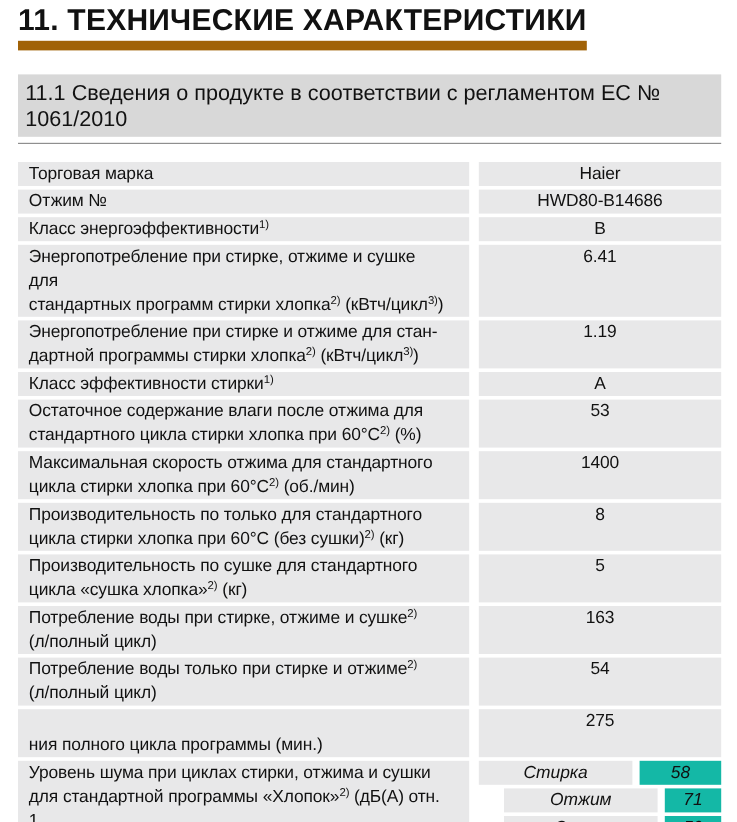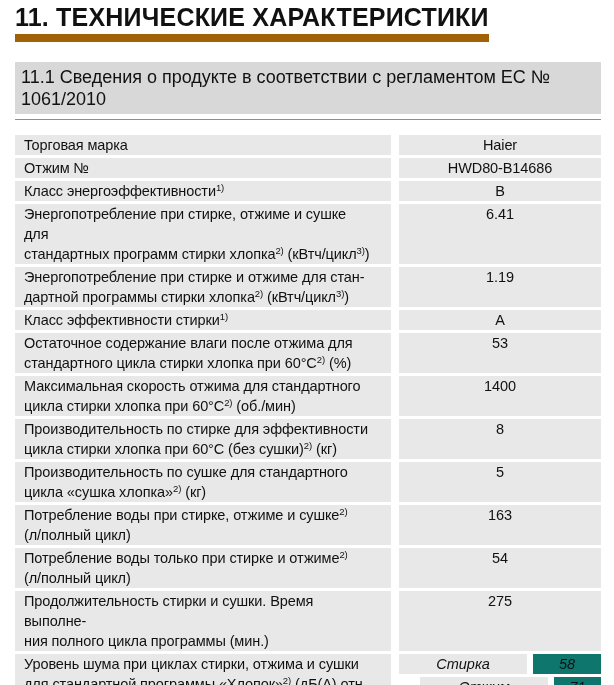--- a/index.html
+++ b/index.html
@@ -85,21 +85,21 @@
   .sub-label {
     width: 128px;
     margin-right: 6px;
     background: #e8e8e9;
     text-align: center;
     font-size: 14.5px;
     line-height: 20px;
   }
   .sub-value {
     flex: 1;
-    background: #0f766e;
+    background: #14b8a6;
     text-align: center;
     font-size: 14.5px;
     line-height: 20px;
   }
 </style>
 </head>
 <body>
 
 <div class="page">
   <h1 class="page-title">11. ТЕХНИЧЕСКИЕ ХАРАКТЕРИСТИКИ</h1>
@@ -138,37 +138,37 @@
       </div>
       <div class="trow">
         <div class="cell label-cell"><span>Остаточное содержание влаги после отжима для</span><br><span>стандартного цикла стирки хлопка при 60°C</span><sup>2)</sup><span> (%)</span></div>
         <div class="cell value-cell">53</div>
       </div>
       <div class="trow">
         <div class="cell label-cell"><span>Максимальная скорость отжима для стандартного</span><br><span>цикла стирки хлопка при 60°C</span><sup>2)</sup><span> (об./мин)</span></div>
         <div class="cell value-cell">1400</div>
       </div>
       <div class="trow">
-        <div class="cell label-cell"><span>Производительность по стирке для эффективности</span><br><span>цикла стирки хлопка при 60°C (без сушки)</span><sup>2)</sup><span> (кг)</span></div>
+        <div class="cell label-cell"><span>Производительность по только для стандартного</span><br><span>цикла стирки хлопка при 60°C (без сушки)</span><sup>2)</sup><span> (кг)</span></div>
         <div class="cell value-cell">8</div>
       </div>
       <div class="trow">
         <div class="cell label-cell"><span>Производительность по сушке для стандартного</span><br><span>цикла «сушка хлопка»</span><sup>2)</sup><span> (кг)</span></div>
         <div class="cell value-cell">5</div>
       </div>
       <div class="trow">
         <div class="cell label-cell"><span>Потребление воды при стирке, отжиме и сушке</span><sup>2)</sup><br><span>(л/полный цикл)</span></div>
         <div class="cell value-cell">163</div>
       </div>
       <div class="trow">
         <div class="cell label-cell"><span>Потребление воды только при стирке и отжиме</span><sup>2)</sup><br><span>(л/полный цикл)</span></div>
         <div class="cell value-cell">54</div>
       </div>
       <div class="trow">
-        <div class="cell label-cell"><span>Продолжительность стирки и сушки. Время выполне-</span><br><span>ния полного цикла программы (мин.)</span></div>
+        <div class="cell label-cell"><br><span>ния полного цикла программы (мин.)</span></div>
         <div class="cell value-cell">275</div>
       </div>
       <div class="trow">
         <div class="cell label-cell"><span>Уровень шума при циклах стирки, отжима и сушки</span><br><span>для стандартной программы «Хлопок»</span><sup>2)</sup><span> (дБ(А) отн. 1</span><br><span>пВт)</span></div>
         <div class="sub-col">
           <div class="sub-row">
             <div class="sub-label">Стирка</div>
             <div class="sub-value">58</div>
           </div>
           <div class="sub-row">

